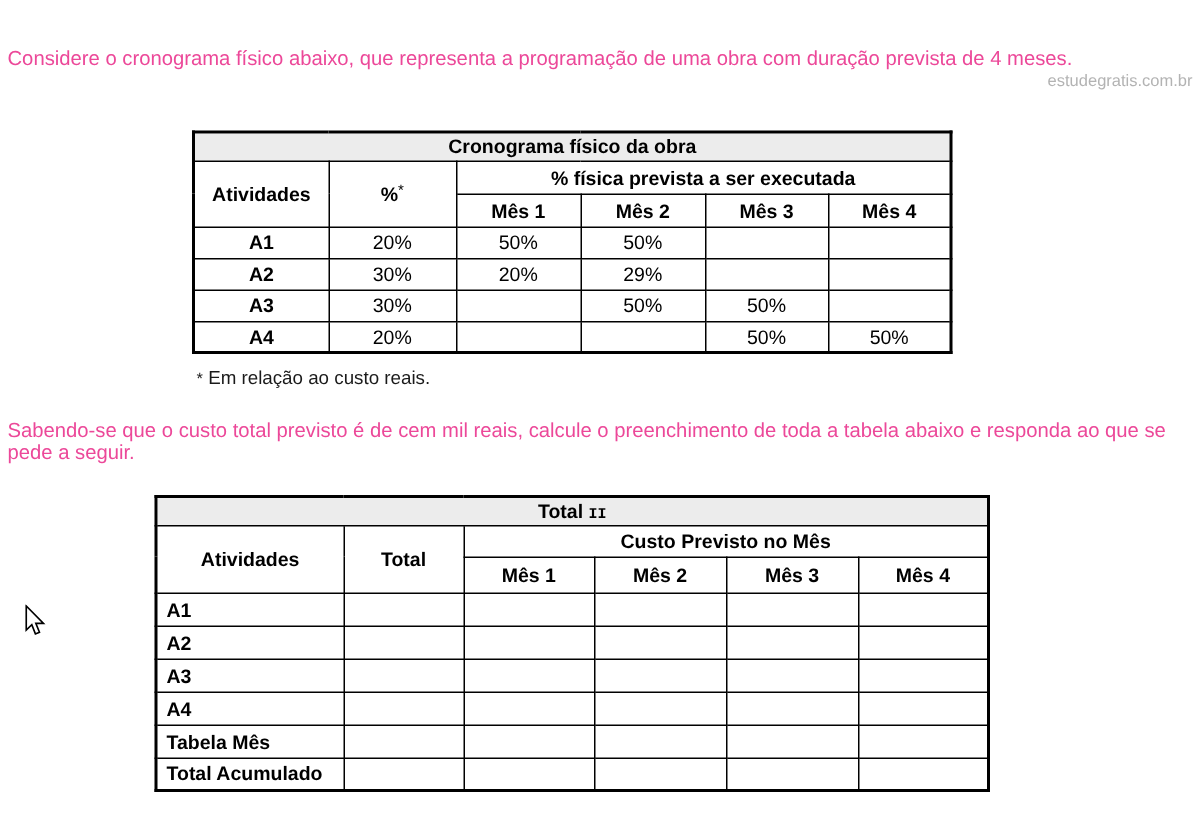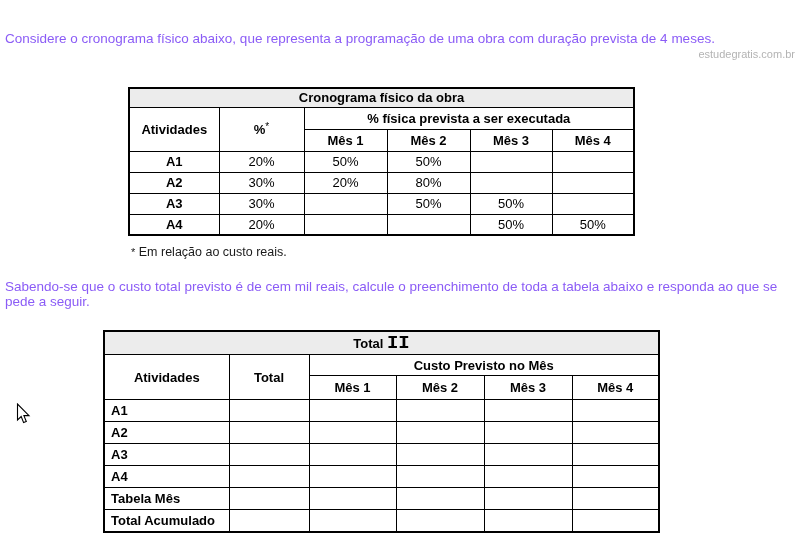--- a/index.html
+++ b/index.html
@@ -9,21 +9,21 @@
     position: relative;
     background: #ffffff;
     font-family: "Liberation Sans", sans-serif;
     color: #1a1a1a;
     overflow: hidden;
   }
   .watermark {
     position: absolute; top: 4px; right: 6px;
     font-size: 11px; color: #b3b3b3; margin-top: 44px;
   }
-  .para { position: absolute; left: 5px; font-size: 13.5px; line-height: 15px; color: #8b5cf6; }
+  .para { position: absolute; left: 5px; font-size: 13.5px; line-height: 15px; color: #ec4899; }
   .para1 { top: 31px; width: 790px; }
   .para2 { top: 279px; width: 775px; }
 
   table.doc-table {
     position: absolute;
     border-collapse: collapse;
     table-layout: fixed;
     border: 2px solid #000;
     background: #fff;
   }
@@ -60,21 +60,21 @@
     padding-left: 6px;
   }
   sup.pct-ast {
     font-size: 10px;
     font-weight: normal;
     vertical-align: 4px;
   }
   .roman {
     font-family: "Liberation Mono", monospace;
     font-weight: bold;
-    font-size: 19px;
+    font-size: 10px;
     margin-top: 28px;
   }
   .footnote {
     position: absolute; left: 131px; top: 245px;
     font-size: 12.5px; color: #1a1a1a;
   }
   .footnote .fn-sym { font-size: 11px; }
   .cursor { position: absolute; left: 16px; top: 403px; }
 </style>
 </head>
@@ -113,21 +113,21 @@
     <td>20%</td>
     <td>50%</td>
     <td>50%</td>
     <td></td>
     <td></td>
   </tr>
   <tr class="r-d">
     <td class="hdr">A2</td>
     <td>30%</td>
     <td>20%</td>
-    <td>80%</td>
+    <td>29%</td>
     <td></td>
     <td></td>
   </tr>
   <tr class="r-d">
     <td class="hdr">A3</td>
     <td>30%</td>
     <td></td>
     <td>50%</td>
     <td>50%</td>
     <td></td>

